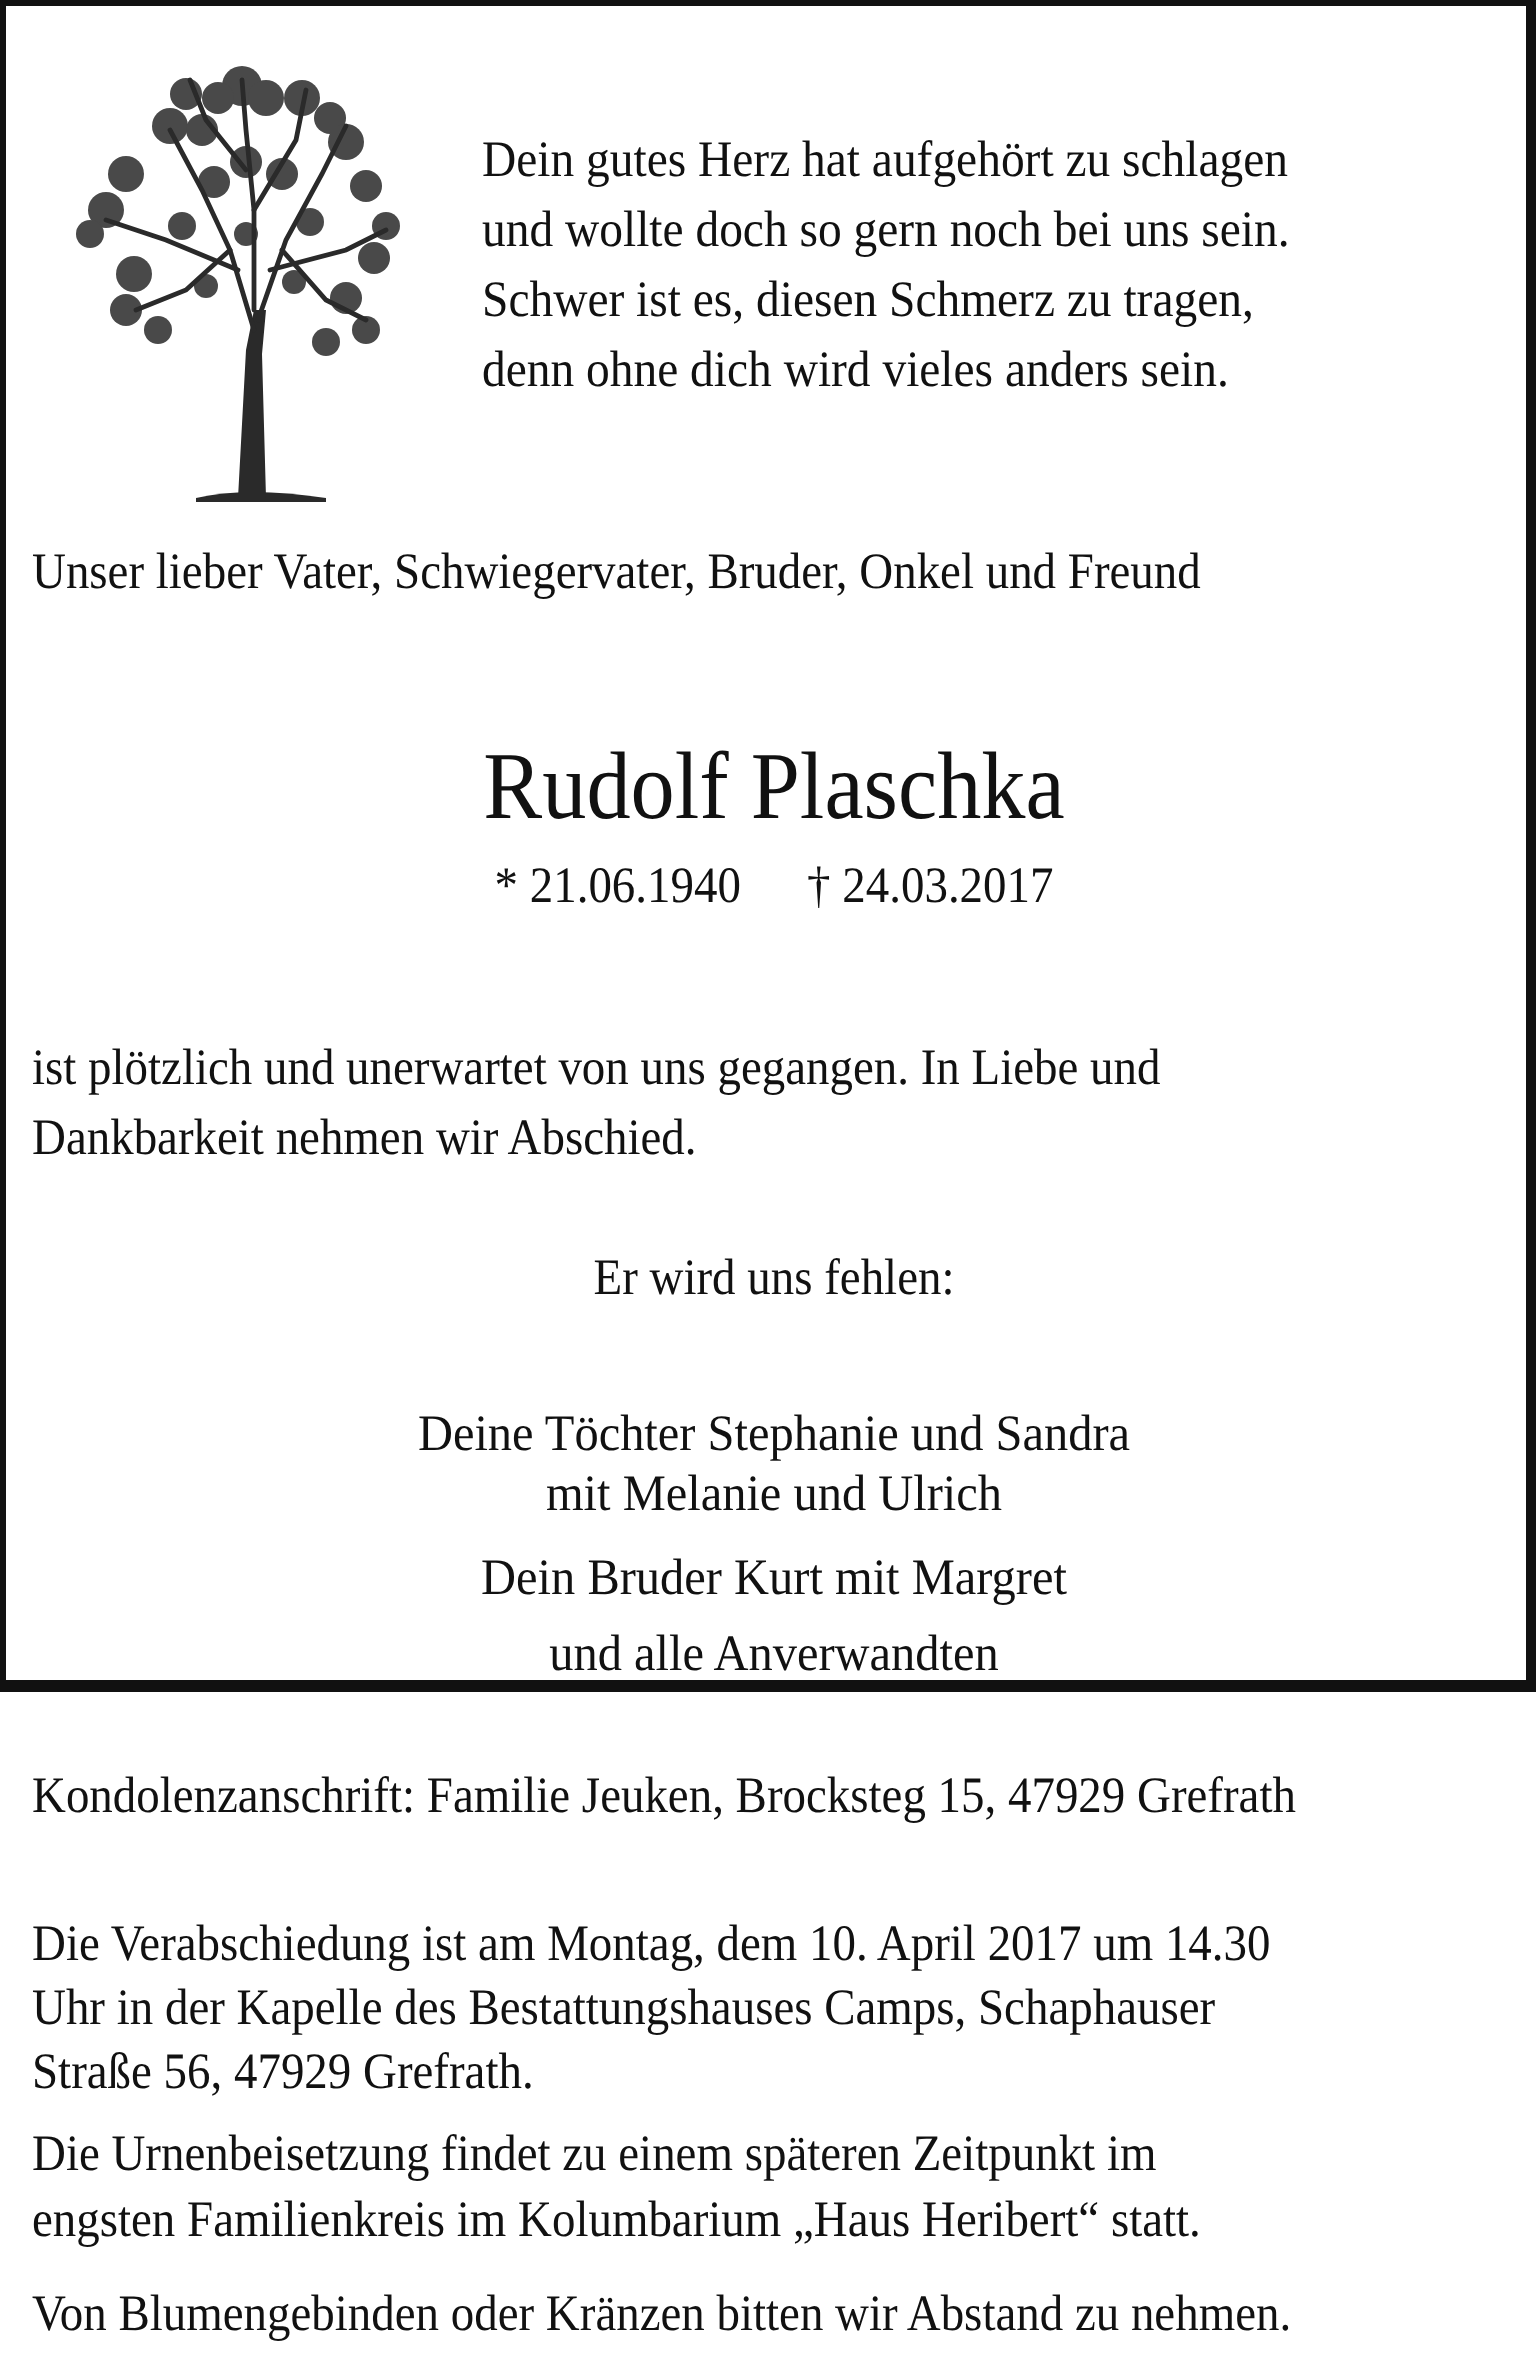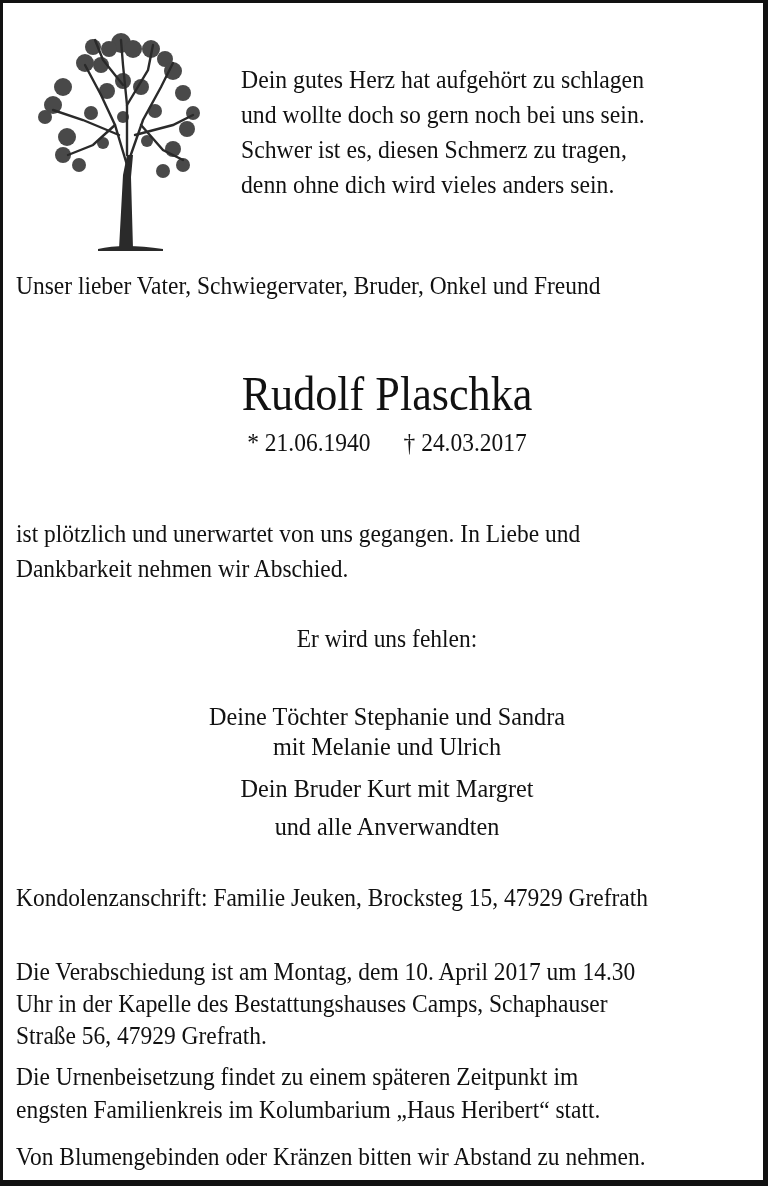--- a/index.html
+++ b/index.html
@@ -11,21 +11,21 @@
       width: 768px;
       height: 1186px;
       position: relative;
       overflow: hidden;
       font-family: "Liberation Serif", "DejaVu Serif", serif;
       color: #111111;
     }
     .frame {
       position: absolute;
       left: 0; top: 0;
-      width: 768px; height: 1186px;
+      width: 768px; height: 846px;
       box-sizing: border-box;
       border-top: 3px solid #111;
       border-left: 3px solid #111;
       border-right: 5px solid #111;
       border-bottom: 6px solid #111;
       background: #fff;
     }
     .abs { position: absolute; white-space: nowrap; }
     .tree {
       position: absolute;

